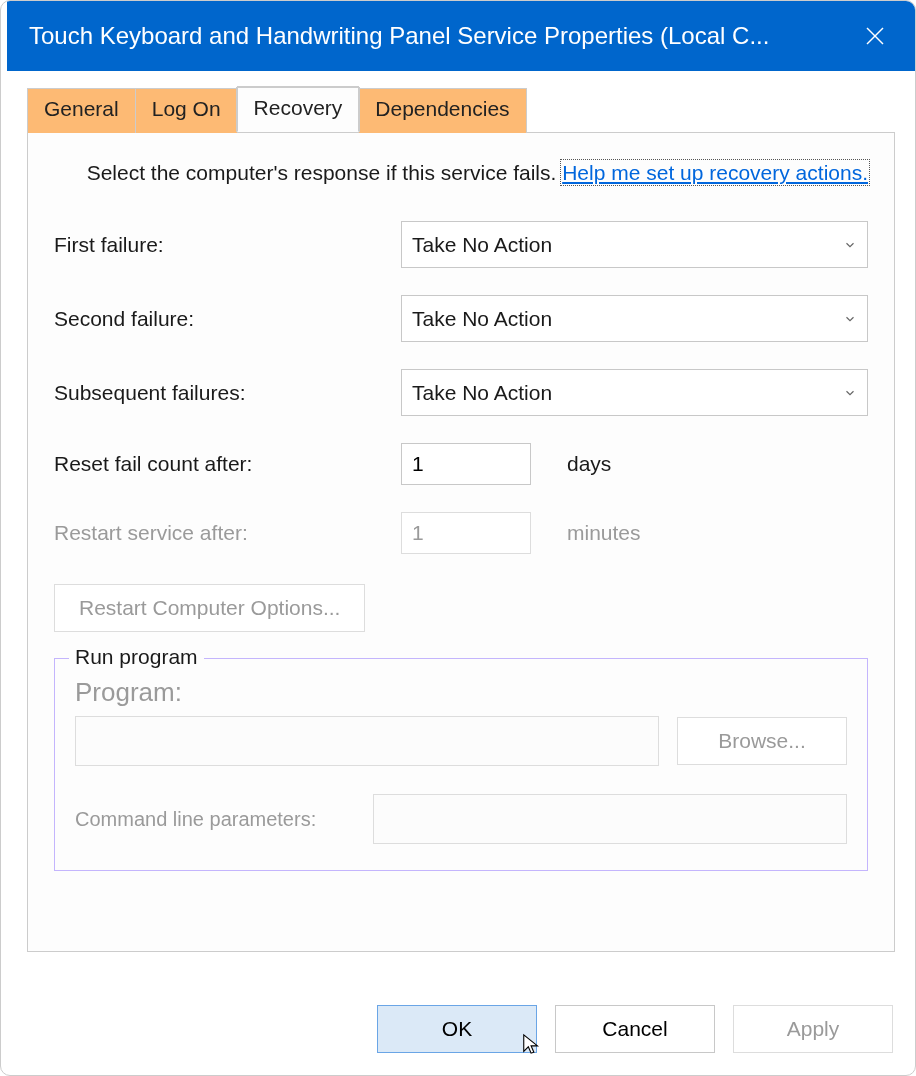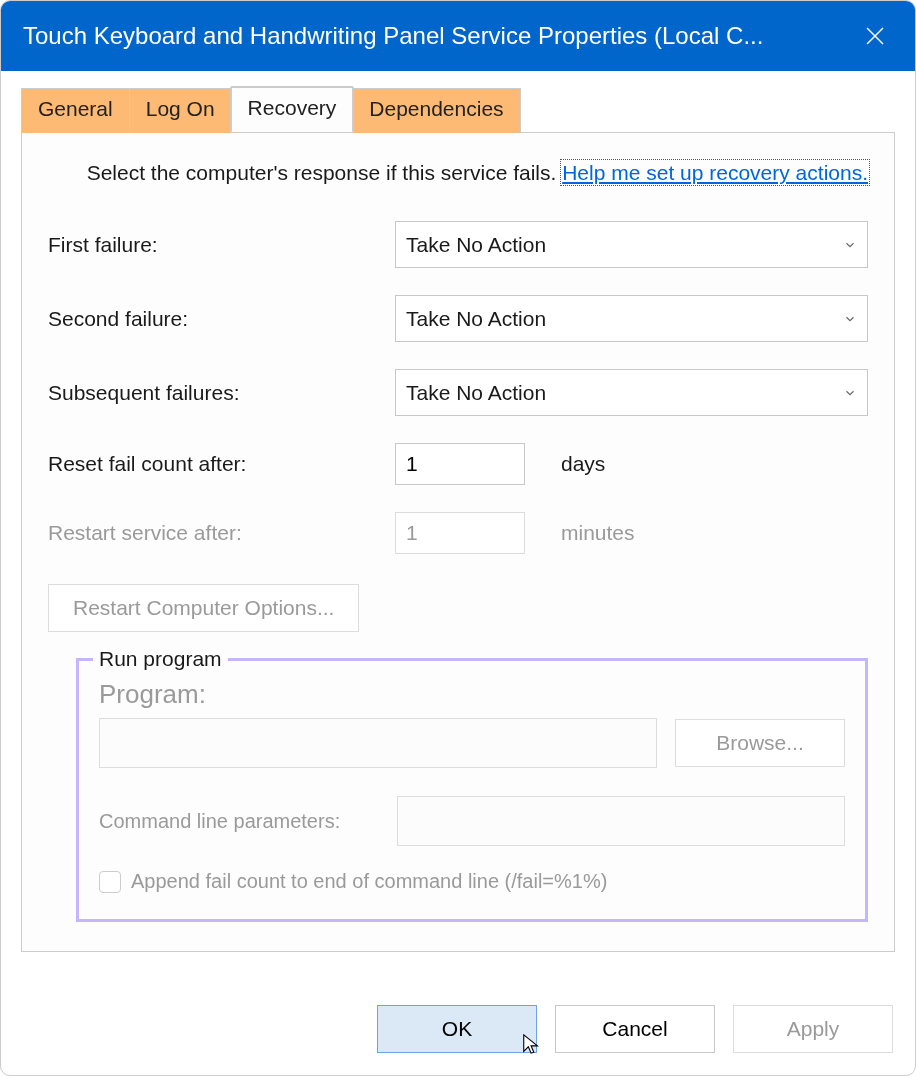--- a/index.html
+++ b/index.html
@@ -11,20 +11,21 @@
     color: #1a1a1a;
   }
   .window {
     width: 916px;
     height: 1076px;
     background: #fff;
     border: 1px solid #ccc;
     border-radius: 10px;
     overflow: hidden;
     position: relative;
+    padding-left: 6px;
   }
   .titlebar {
     height: 70px;
     background: #0066cc;
     display: flex;
     align-items: center;
     justify-content: space-between;
     padding: 0 0 0 22px;
     color: #fff;
     font-size: 24px;
@@ -174,24 +175,23 @@
     align-items: center;
     justify-content: center;
   }
   .btn.disabled {
     color: #9a9a9a;
     border-color: #ddd;
     cursor: default;
   }
   .fieldset {
     margin-top: 26px;
-    border: 3px solid #c4b5fd;
+    border: 1px solid #c4b5fd;
     padding: 18px 20px 26px 20px;
     position: relative;
-    margin-left: 28px;
   }
   .fieldset .legend {
     position: absolute;
     top: -14px;
     left: 14px;
     background: #fdfdfd;
     padding: 0 6px;
     font-size: 21px;
   }
   .prog-label { font-size: 26px; }
@@ -322,24 +322,20 @@
         <div class="prog-row">
           <input class="textbox" disabled="" value="" style="">
           <button class="btn disabled">Browse...</button>
         </div>
 
         <div class="param-row">
           <div class="disabled">Command line parameters:</div>
           <input class="textbox" disabled="" value="" style="">
         </div>
 
-        <div class="append-row">
-          <span class="check disabled"></span>
-          <span class="disabled">Append fail count to end of command line (/fail=%1%)</span>
-        </div>
       </div>
 
     </div>
   </div>
 
   <div class="footer-btns">
     <button class="btn primary">OK</button>
     <button class="btn">Cancel</button>
     <button class="btn disabled">Apply</button>
   </div>

